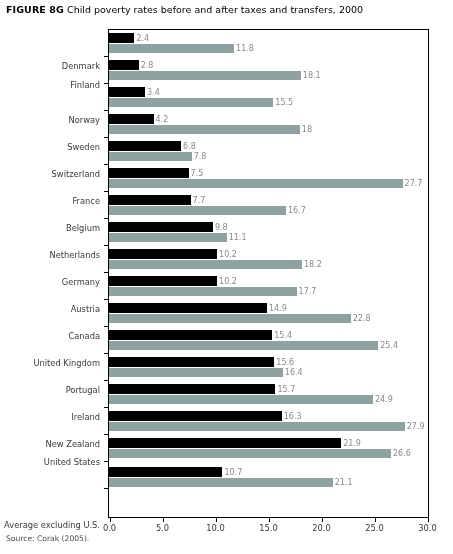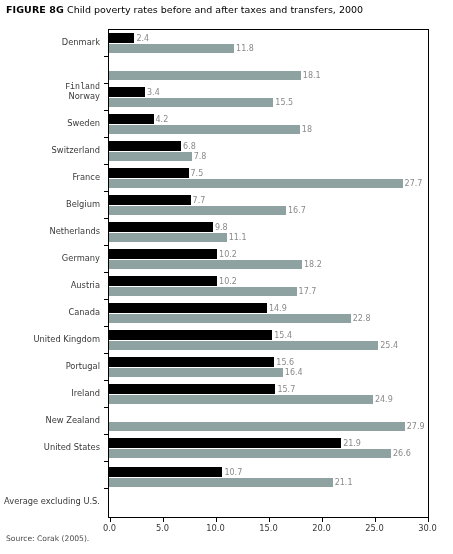--- a/index.html
+++ b/index.html
@@ -85,20 +85,21 @@
   }
 
   
   .cat-label {
     position: absolute;
     right: 451px; 
     font-size: 8.3px;
     color: #3a3a3a;
     white-space: nowrap;
     text-align: right;
+    margin-top: 24px;
   }
   #cat-labels {
     position: absolute;
     left: 0;
     top: 29px;
     width: 104px;
     height: 489px;
   }
   #cat-labels .cat-label {
     position: absolute;
@@ -191,51 +192,55 @@
 </head>
 <body>
 
 <div id="figure-title">
   <span class="fig-num">FIGURE 8G</span>
   <span class="fig-text">Child poverty rates before and after taxes and transfers, 2000</span>
 </div>
 
 <div id="cat-labels">
     <div class="cat-label" style="top: 8px;">Denmark</div>
-    <div class="cat-label" style="top: 53px; font-family: Liberation Mono, monospace;">Finland</div>
+    <div class="cat-label" style="top: 27px;">Finland</div>
     <div class="cat-label" style="top: 62px;">Norway</div>
     <div class="cat-label" style="top: 89px;">Sweden</div>
     <div class="cat-label" style="top: 116px;">Switzerland</div>
     <div class="cat-label" style="top: 143px;">France</div>
     <div class="cat-label" style="top: 170px;">Belgium</div>
     <div class="cat-label" style="top: 197px;">Netherlands</div>
     <div class="cat-label" style="top: 224px;">Germany</div>
     <div class="cat-label" style="top: 251px;">Austria</div>
     <div class="cat-label" style="top: 278px;">Canada</div>
     <div class="cat-label" style="top: 305px;">United Kingdom</div>
     <div class="cat-label" style="top: 332px;">Portugal</div>
     <div class="cat-label" style="top: 359px;">Ireland</div>
     <div class="cat-label" style="top: 386px;">New Zealand</div>
-    <div class="cat-label" style="top: 413px; padding-left: 24px;">United States</div>
+    <div class="cat-label" style="top: 404px; padding-left: 24px;">United States</div>
     <div class="cat-label" style="top: 467px;">Average excluding U.S.</div>
   </div>
 
 <div id="chart-frame">
   <div id="plot-area">
       <div class="cat-row" style="top: 0px; height: 27px;">
         <div class="bar-track" style="top: 3px; height: 9.5px; width: 318px;">
           <div class="bar after" style="width: 25.44px; background: rgb(0, 0, 0);"></div>
           <span class="bar-value" style="left: 25.44px;">2.4</span>
         </div>
         <div class="bar-track" style="top: 13.5px; height: 9.5px; width: 318px;">
           <div class="bar before" style="width: 125.08px; background: rgb(143, 162, 162);"></div>
           <span class="bar-value" style="left: 125.08px;">11.8</span>
         </div>
       </div>
       <div class="cat-row" style="top: 27px; height: 27px;">
+        <div class="bar-track" style="top: 3px; height: 9.5px; width: 318px;">
+          <div class="bar after" style="width: 29.68px; background: rgb(0, 0, 0);"></div>
+          <span class="bar-value" style="left: 29.68px;">2.8</span>
+        </div>
         <div class="bar-track" style="top: 13.5px; height: 9.5px; width: 318px;">
           <div class="bar before" style="width: 191.86px; background: rgb(143, 162, 162);"></div>
           <span class="bar-value" style="left: 191.86px;">18.1</span>
         </div>
       </div>
       <div class="cat-row" style="top: 54px; height: 27px;">
         <div class="bar-track" style="top: 3px; height: 9.5px; width: 318px;">
           <div class="bar after" style="width: 36.04px; background: rgb(0, 0, 0);"></div>
           <span class="bar-value" style="left: 36.04px;">3.4</span>
         </div>
@@ -348,20 +353,24 @@
         <div class="bar-track" style="top: 3px; height: 9.5px; width: 318px;">
           <div class="bar after" style="width: 166.42px; background: rgb(0, 0, 0);"></div>
           <span class="bar-value" style="left: 166.42px;">15.7</span>
         </div>
         <div class="bar-track" style="top: 13.5px; height: 9.5px; width: 318px;">
           <div class="bar before" style="width: 263.94px; background: rgb(143, 162, 162);"></div>
           <span class="bar-value" style="left: 263.94px;">24.9</span>
         </div>
       </div>
       <div class="cat-row" style="top: 378px; height: 27px;">
+        <div class="bar-track" style="top: 3px; height: 9.5px; width: 318px;">
+          <div class="bar after" style="width: 172.78px; background: rgb(0, 0, 0);"></div>
+          <span class="bar-value" style="left: 172.78px;">16.3</span>
+        </div>
         <div class="bar-track" style="top: 13.5px; height: 9.5px; width: 318px;">
           <div class="bar before" style="width: 295.74px; background: rgb(143, 162, 162);"></div>
           <span class="bar-value" style="left: 295.74px;">27.9</span>
         </div>
       </div>
       <div class="cat-row" style="top: 405px; height: 27px;">
         <div class="bar-track" style="top: 3px; height: 9.5px; width: 318px;">
           <div class="bar after" style="width: 232.14px; background: rgb(0, 0, 0);"></div>
           <span class="bar-value" style="left: 232.14px;">21.9</span>
         </div>

